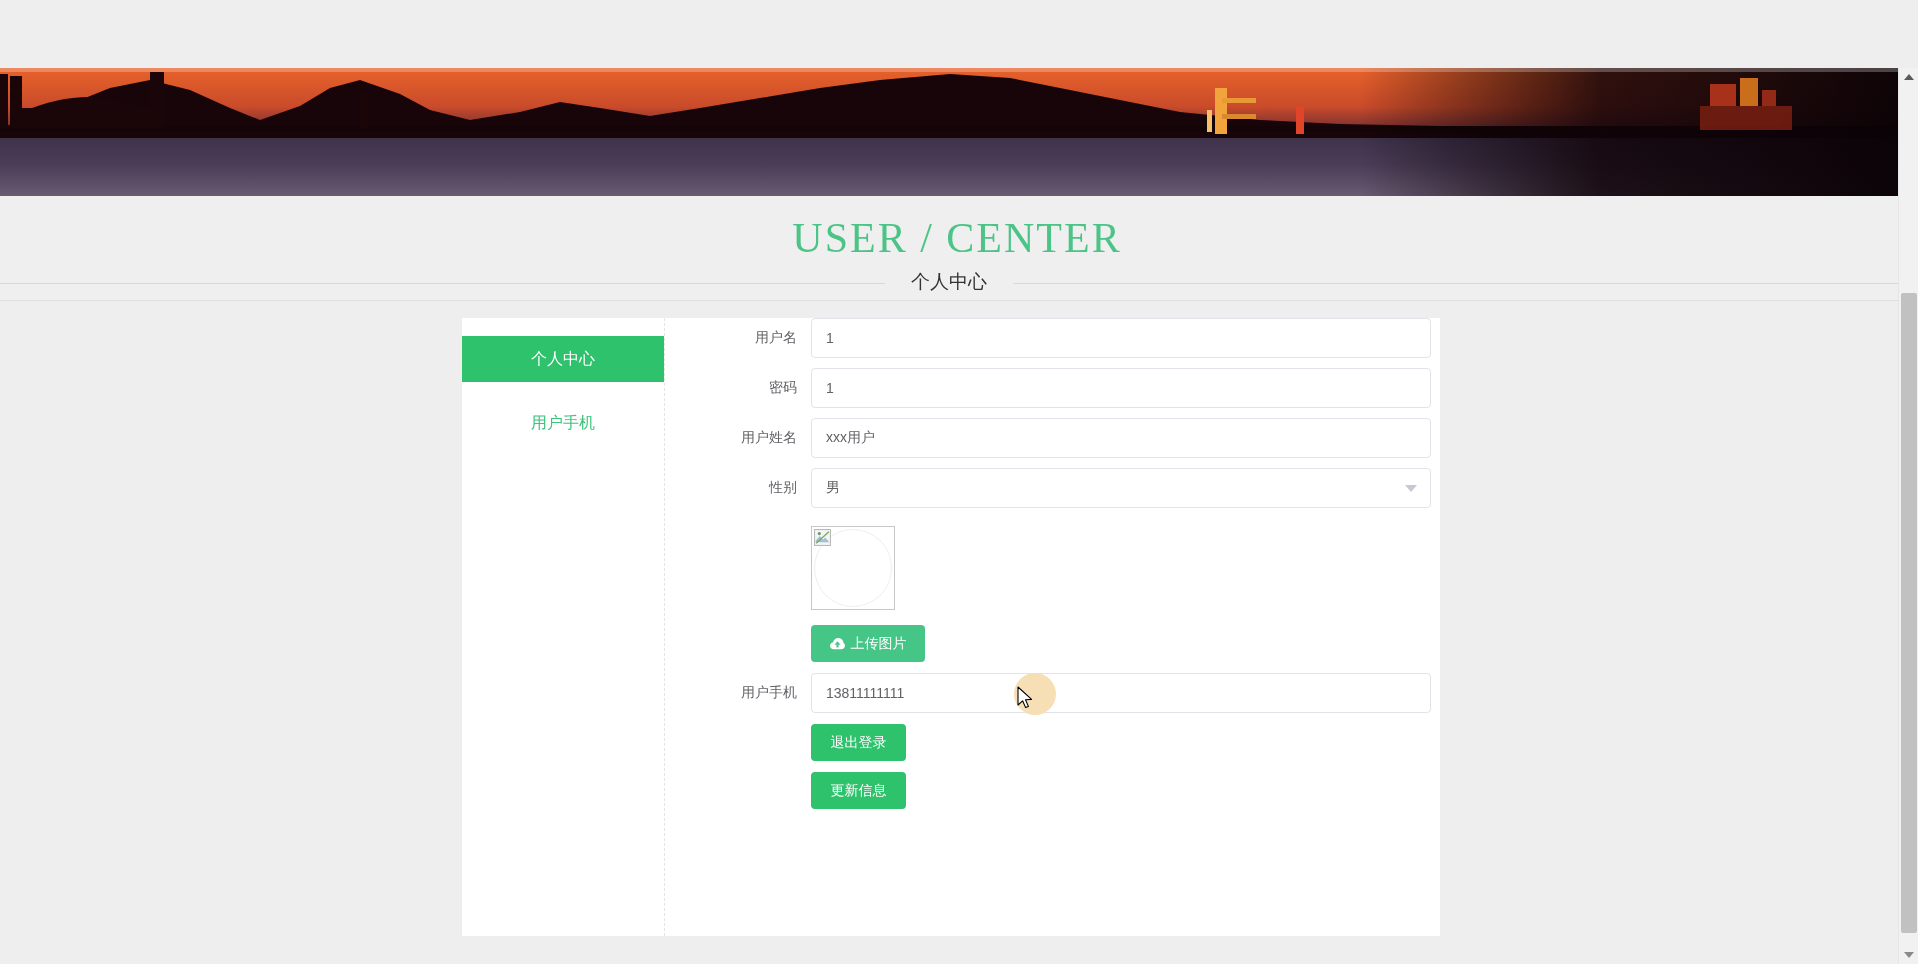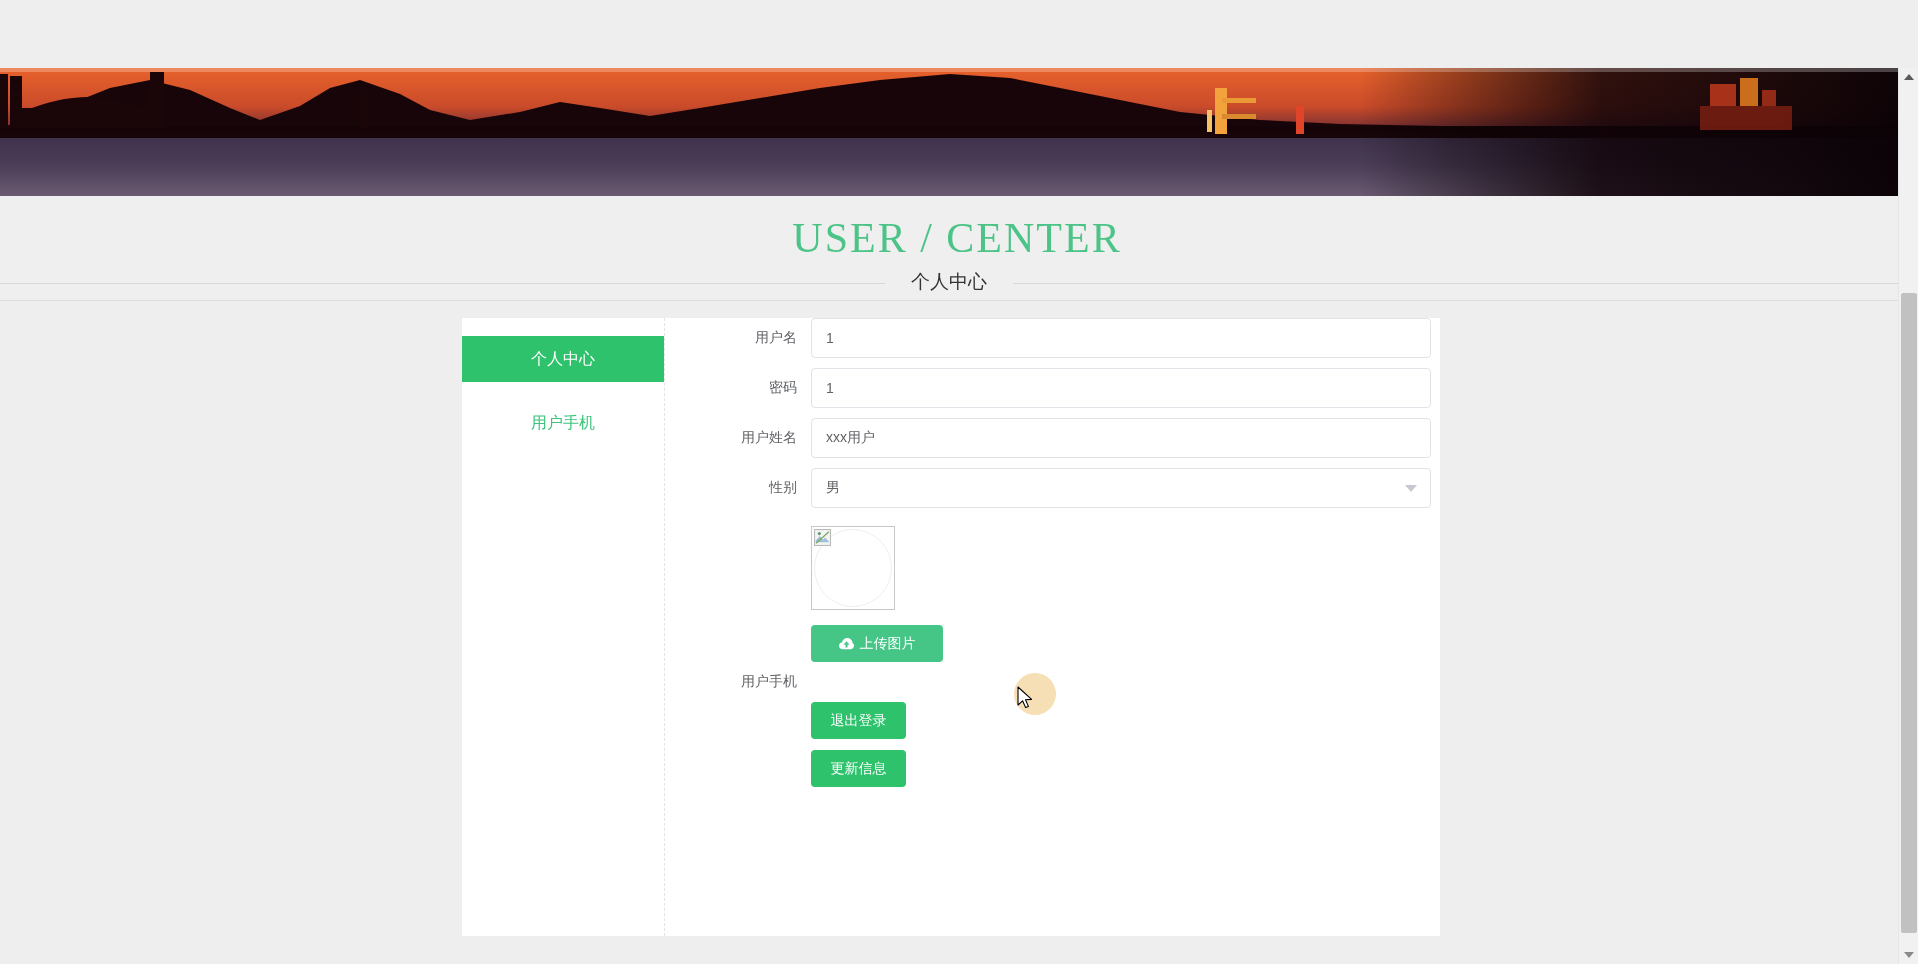--- a/index.html
+++ b/index.html
@@ -232,21 +232,21 @@
     border-radius: 4px;
     font-size: 14px;
     cursor: pointer;
     font-family: "Liberation Sans", "DejaVu Sans", sans-serif;
     display: inline-flex;
     align-items: center;
     justify-content: center;
     white-space: nowrap;
   }
   #upload-btn {
-    width: 132px;
+    width: 114px;
     height: 37px;
     background: #45c586;
     text-align: right;
   }
   #upload-btn .cloud { margin-right: 6px; display: inline-flex; }
   #phone-row { margin-top: 11px; }
   .action-row { display: flex; margin-top: 11px; }
   .action-spacer { width: 145px; }
   .action-btn { width: 95px; height: 37px; }
 
@@ -431,20 +431,21 @@
               <path d="M10 4.2 L14 9 L6 9 Z" fill="#45c586"></path>
               <rect x="8.6" y="8.4" width="2.8" height="4.2" fill="#45c586"></rect>
             </svg>
           </span>
           <span>上传图片</span>
         </button>
       </div>
 
       <div class="frow" id="phone-row">
         <div class="flabel">用户手机</div>
+        <input class="finput" value="13811111111" style="">
       </div>
 
       <div class="action-row">
         <div class="action-spacer"></div>
         <button class="btn-green action-btn">退出登录</button>
       </div>
       <div class="action-row">
         <div class="action-spacer"></div>
         <button class="btn-green action-btn">更新信息</button>
       </div>

